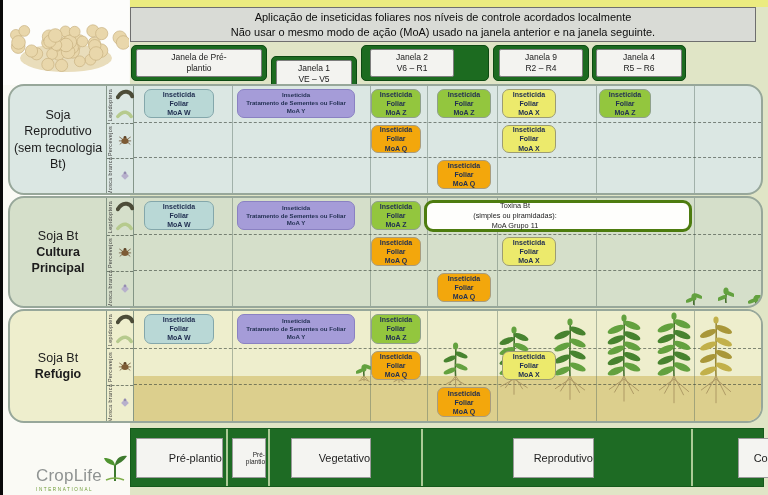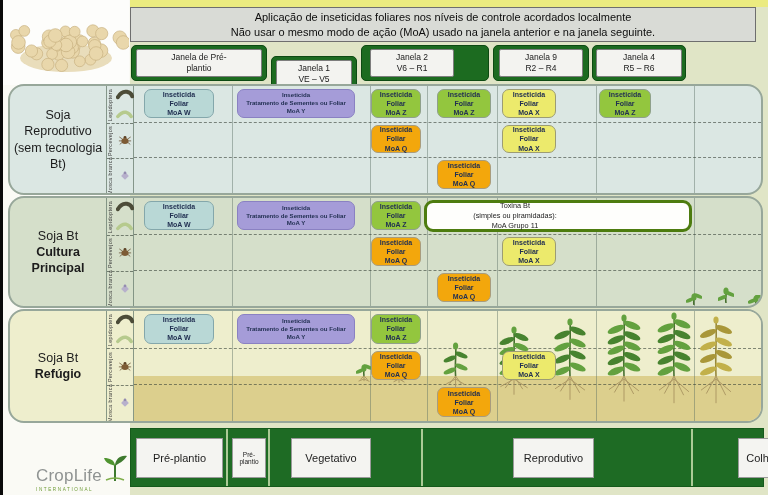--- a/index.html
+++ b/index.html
@@ -37,21 +37,21 @@
   .mbox span{display:block;white-space:nowrap;}
   .mbox.type-Y{font-size:6.1px;}
   .toxina{position:absolute;background:#fefefc;border:3px solid #4d7c0f;border-radius:9px;
           display:flex;align-items:center;z-index:2;box-sizing:border-box;}
   .toxina .tx{width:160px;padding-left:8px;text-align:center;font-size:7.3px;color:#222;line-height:1.35;}
   .plant{position:absolute;z-index:1;}
   .tl-bar{position:absolute;left:130px;top:428px;width:634px;height:59px;background:#1e6b24;
           border:1px solid #155a1b;box-sizing:border-box;}
   .tl-div{position:absolute;top:0;bottom:0;width:2px;background:rgba(220,235,190,.75);}
   .tl-box{position:absolute;top:9px;height:40px;background:#f4f4f1;border:1px solid #9a9a9a;
-          display:flex;flex-direction:column;align-items:center;justify-content:center;
+          display:flex;flex-direction:column;align-items:flex-end;justify-content:center;
           font-size:11px;color:#1d1d1d;text-align:center;line-height:1.15;box-sizing:border-box;}
   .logo{position:absolute;left:36px;top:452px;width:110px;}
   .logo-row{display:flex;align-items:flex-end;}
   .logo-name{font-size:17px;color:#8f9392;letter-spacing:.2px;}
   .logo-sub{font-size:4.6px;color:#6f9c37;letter-spacing:1.6px;margin-top:1px;}
 </style>
 </head>
 <body>
 
 <div class="page">

